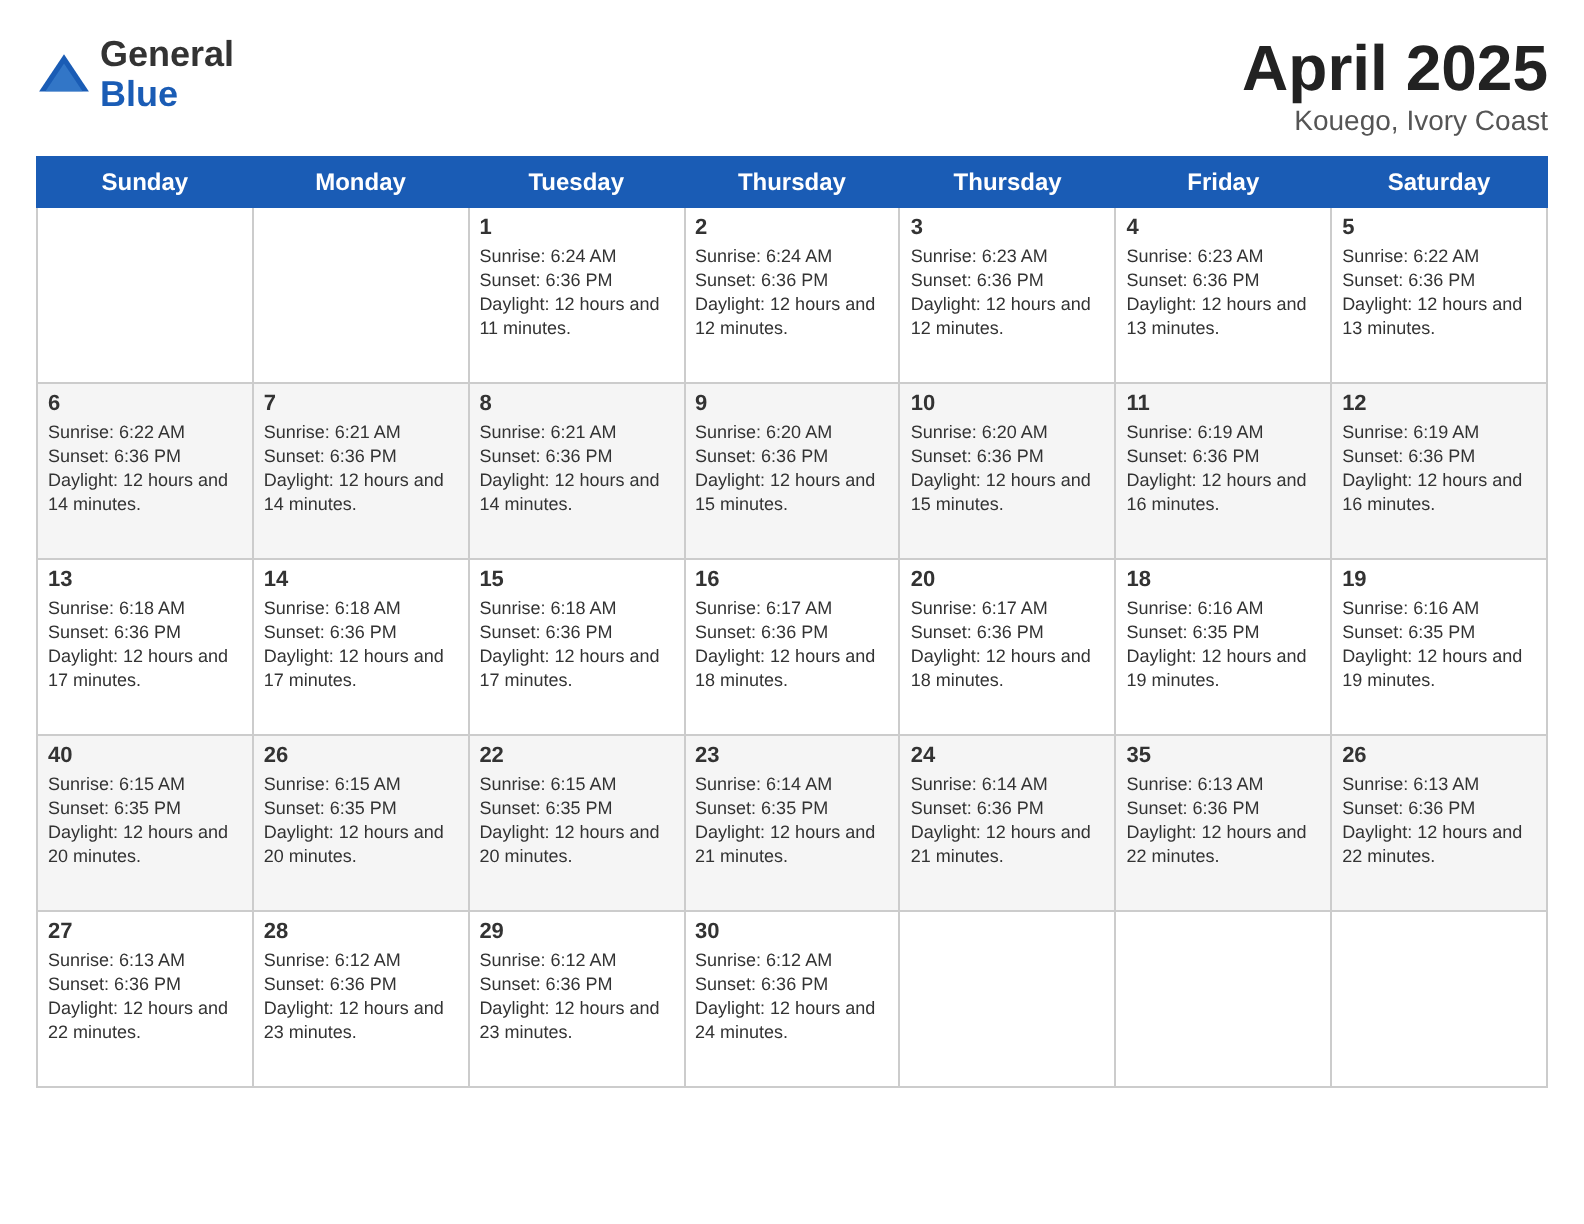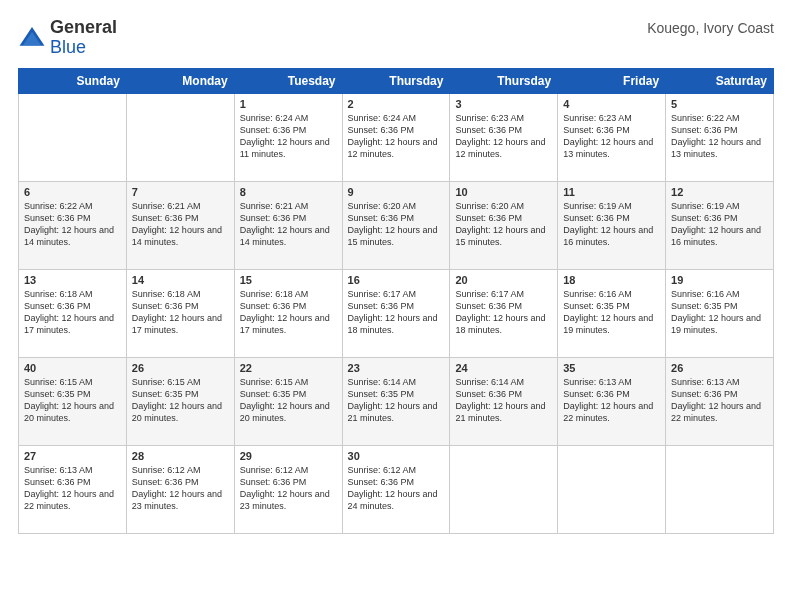--- a/index.html
+++ b/index.html
@@ -33,21 +33,21 @@
       flex-direction: column;
       line-height: 1.1;
     }
     .logo-general {
       font-size: 18px;
       font-weight: bold;
       color: #333;
     }
     .logo-blue {
       font-size: 18px;
-      font-weight: normal;
+      font-weight: bold;
       color: #1a5cb5;
     }
     .logo-icon {
       width: 28px;
       height: 28px;
     }
     .title-section {
       text-align: right;
     }
     .month-title {
@@ -64,21 +64,21 @@
     .calendar {
       flex: 1;
       border: 1px solid #ccc;
       border-collapse: collapse;
       width: 100%;
       table-layout: fixed;
     }
     .calendar th {
       background: #1a5cb5;
       color: #fff;
-      text-align: right;
+      text-align: center;
       padding: 5px 6px;
       font-size: 12px;
       font-weight: bold;
       border: 1px solid #1a5cb5;
     }
     .calendar td {
       vertical-align: top;
       border: 1px solid #ccc;
       padding: 4px 5px;
       font-size: 9.5px;
@@ -118,20 +118,21 @@
       <svg class="logo-icon" viewBox="0 0 36 36">
         <polygon points="18,4 34,28 2,28" fill="#1a5cb5"></polygon>
         <polygon points="18,10 30,28 6,28" fill="#4a90d9" opacity="0.5"></polygon>
       </svg>
       <div class="logo-text">
         <span class="logo-general">General</span>
         <span class="logo-blue">Blue</span>
       </div>
     </div>
     <div class="title-section">
+      <div class="month-title">April 2025</div>
       <div class="location">Kouego, Ivory Coast</div>
     </div>
   </div>
 
   <table class="calendar">
     <thead>
       <tr>
       <th>Sunday</th>
           <th>Monday</th>
           <th>Tuesday</th>

